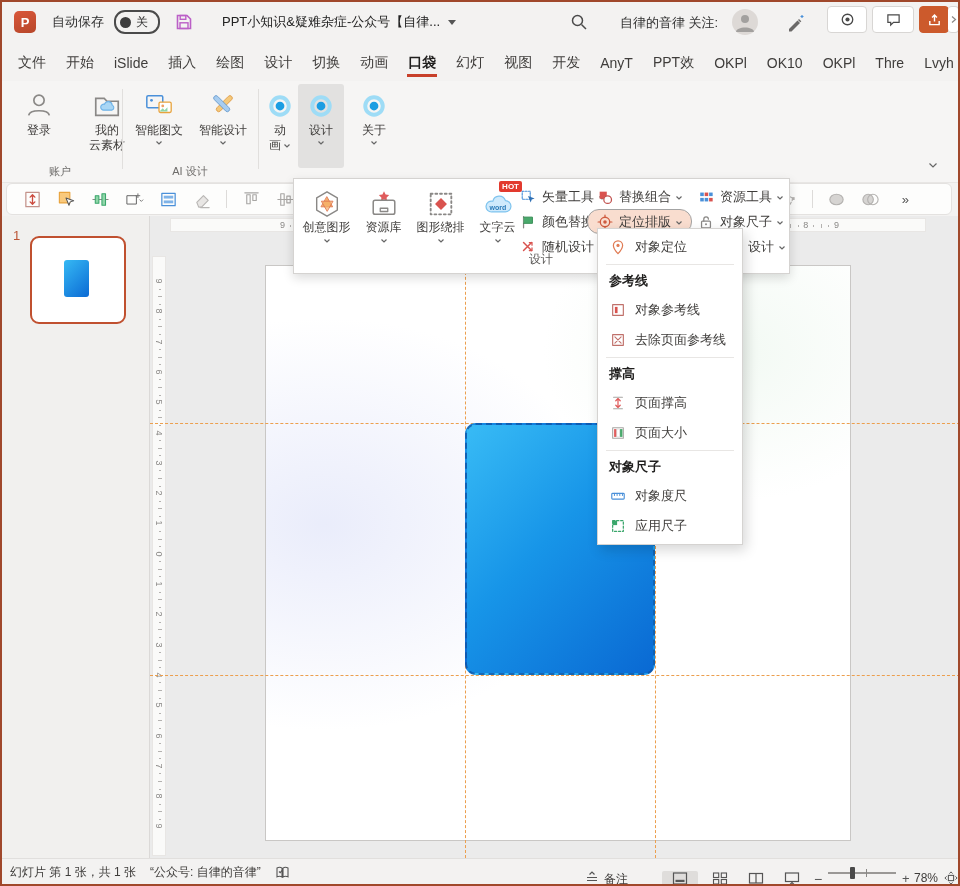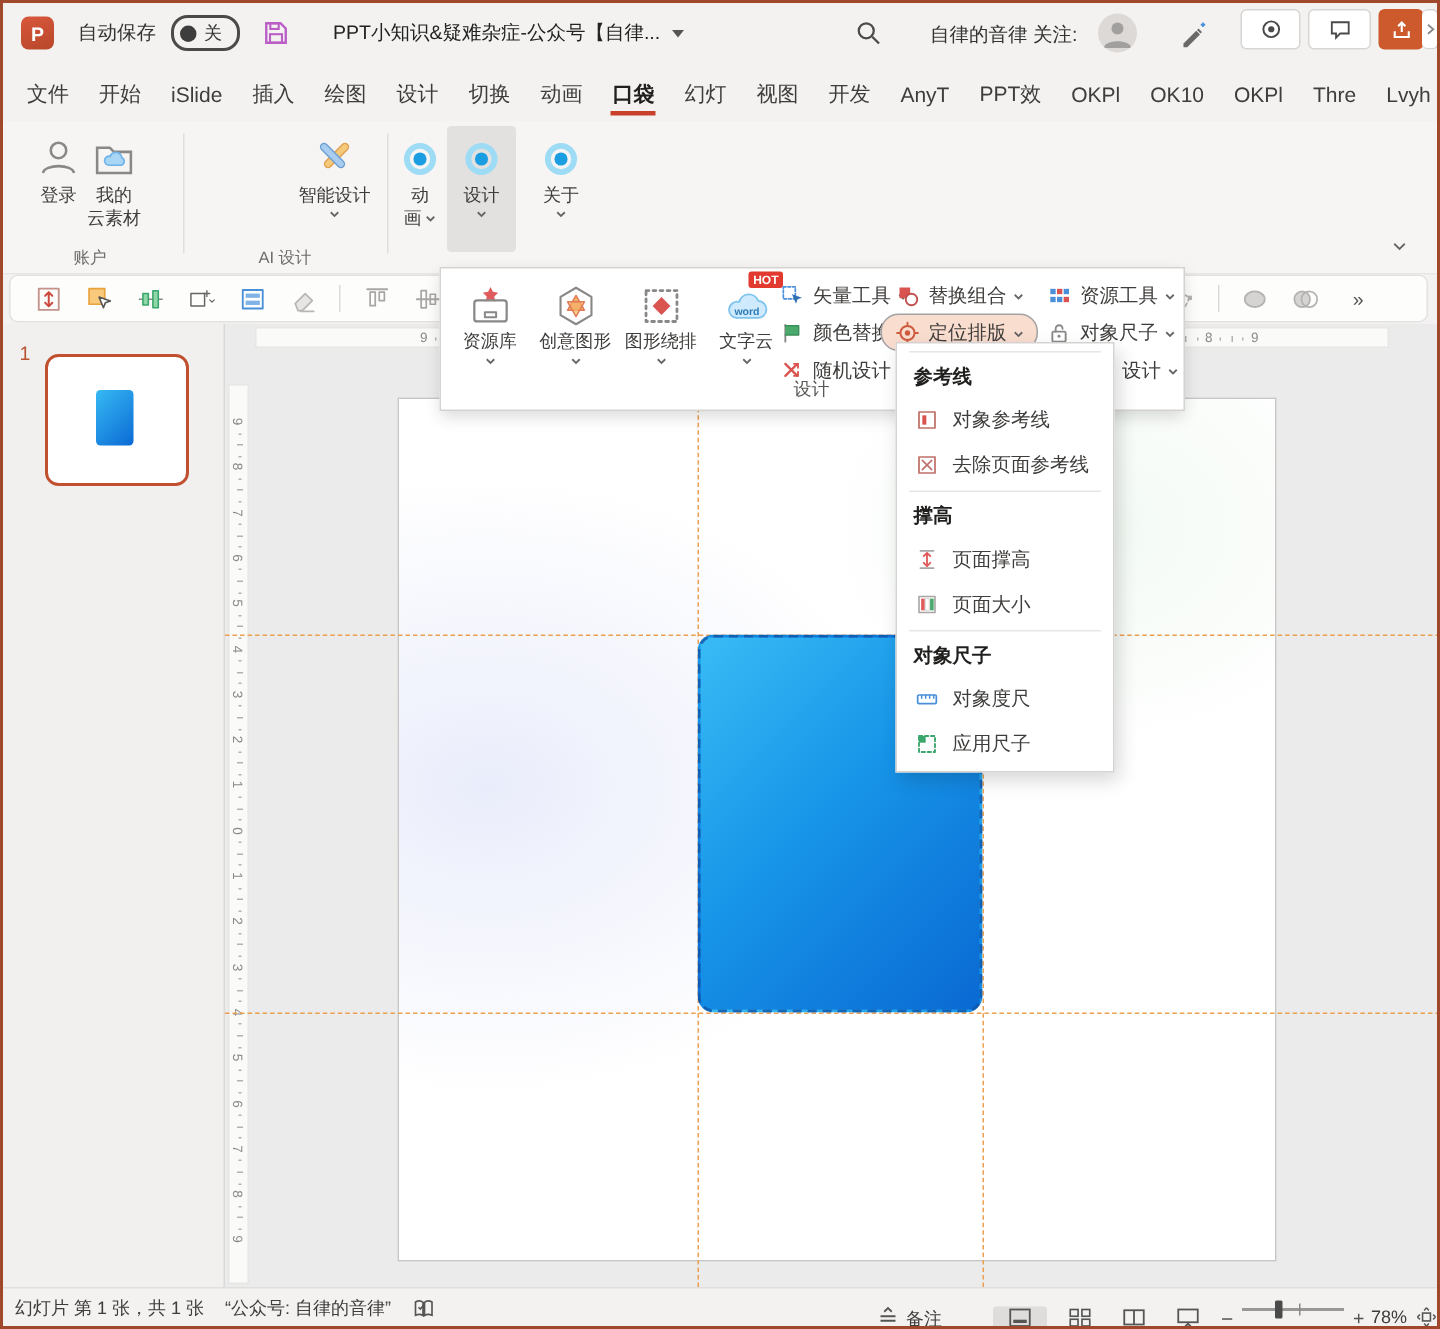--- a/index.html
+++ b/index.html
@@ -245,33 +245,50 @@
 <div id="ribbon">
   <div class="rbtn" style="left:16px;width:46px">
     <span class="ric">
       <svg width="30" height="30" viewBox="0 0 32 32" fill="none">
           <circle cx="16" cy="11" r="5.5" stroke="#8a8886" stroke-width="1.8"></circle>
           <path d="M5 27 c1-6.5 21-6.5 22 0" stroke="#8a8886" stroke-width="1.8"></path>
         </svg>
     </span>
     <span>登录</span>
   </div>
-  <div class="rbtn" style="left:49px;width:54px">
+  <div class="rbtn" style="left:80px;width:54px">
     <span class="ric">
       <svg width="30" height="30" viewBox="0 0 32 32" fill="none">
           <path d="M4 9 h9 l3 3 h12 v15 H4 z" stroke="#8a8886" stroke-width="1.8"></path>
           <path d="M12.5 21.5 a3.2 3.2 0 1 1 .8-6.3 a4.3 4.3 0 0 1 8.3 1 a2.8 2.8 0 0 1-.5 5.3 z" fill="#a9d6f5" stroke="#6fb3e8" stroke-width="1.2"></path>
         </svg>
     </span>
     <span>我的</span>
     <span>云素材</span>
   </div>
   <div class="glabel" style="left:0;width:120px">账户</div>
   <div class="gsep" style="left:122px"></div>
 
+  <div class="rbtn" style="left:128px;width:62px">
+    <span class="ric">
+      <svg width="30" height="30" viewBox="0 0 32 32" fill="none">
+          <rect x="3" y="6" width="17" height="13" rx="1.5" stroke="#4a90d9" stroke-width="1.6"></rect>
+          <circle cx="8" cy="11" r="1.5" fill="#4a90d9"></circle>
+          <rect x="16" y="13" width="13" height="11" rx="1.5" fill="#fff" stroke="#e8a33d" stroke-width="1.4"></rect>
+          <circle cx="20" cy="17" r="1.5" fill="#f0a060"></circle>
+          <path d="M17 22.5 l3-3 2 2 3-3 v4.5 h-8 z" fill="#8fd6a8"></path>
+        </svg>
+    </span>
+    <span>智能图文</span>
+    <span class="chev">
+        <svg width="8" height="6" viewBox="0 0 8 6" fill="none">
+          <path d="M1.5 1.5 L4 4 L6.5 1.5" stroke="#666" stroke-width="1.2"></path>
+        </svg>
+      </span>
+  </div>
   <div class="rbtn" style="left:192px;width:62px">
     <span class="ric">
       <svg width="30" height="30" viewBox="0 0 32 32" fill="none">
           <g transform="rotate(45 16 16)">
             <rect x="13.5" y="3" width="5" height="22" rx="2.5" fill="#f5c97a" stroke="#e0a050"></rect>
           </g>
           <g transform="rotate(-45 16 16)">
             <rect x="13.5" y="3" width="5" height="22" rx="2.5" fill="#a8cdf0" stroke="#6f9fd0"></rect>
           </g>
         </svg>
@@ -590,41 +607,41 @@
     <div class="guide-v" style="left:505px"></div>
     <div id="shape"></div>
   </div>
 </div>
 
 <div id="design-panel">
   <div id="panel-big">
       <div class="pbig">
         <span class="pic">
           <svg width="30" height="30" viewBox="0 0 32 32" fill="none" stroke-linecap="round" stroke-linejoin="round">
+            <path d="M16 3 L27 9.5 V22.5 L16 29 L5 22.5 V9.5 Z" stroke="#8a8886" stroke-width="1.5"></path>
+            <path d="M16 8.5 L22 19 H10 Z" fill="#f5b06a" stroke="#e07b54" stroke-width="1"></path>
+            <path d="M16 23.5 L10 13 H22 Z" fill="rgba(245,176,106,.7)" stroke="#e07b54" stroke-width="1"></path>
+          </svg>
+        </span>
+        <span>创意图形</span>
+        <span class="chev">
+          <svg width="8" height="6" viewBox="0 0 8 6" fill="none">
+            <path d="M1.5 1.5 L4 4 L6.5 1.5" stroke="#666" stroke-width="1.2"></path>
+          </svg>
+        </span>
+      </div>
+      <div class="pbig">
+        <span class="pic">
+          <svg width="30" height="30" viewBox="0 0 32 32" fill="none" stroke-linecap="round" stroke-linejoin="round">
             <path d="M16 2.5 l1.7 3.4 3.8 .6 -2.8 2.7 .7 3.8 -3.4-1.8 -3.4 1.8 .7-3.8 -2.8-2.7 3.8-.6 z" fill="#e05c5c"></path>
             <rect x="4.5" y="12" width="23" height="15" rx="2" stroke="#8a8886" stroke-width="1.6"></rect>
             <rect x="12" y="20.5" width="8" height="3.5" stroke="#8a8886" stroke-width="1.4"></rect>
           </svg>
         </span>
         <span>资源库</span>
-        <span class="chev">
-          <svg width="8" height="6" viewBox="0 0 8 6" fill="none">
-            <path d="M1.5 1.5 L4 4 L6.5 1.5" stroke="#666" stroke-width="1.2"></path>
-          </svg>
-        </span>
-      </div>
-      <div class="pbig">
-        <span class="pic">
-          <svg width="30" height="30" viewBox="0 0 32 32" fill="none" stroke-linecap="round" stroke-linejoin="round">
-            <path d="M16 3 L27 9.5 V22.5 L16 29 L5 22.5 V9.5 Z" stroke="#8a8886" stroke-width="1.5"></path>
-            <path d="M16 8.5 L22 19 H10 Z" fill="#f5b06a" stroke="#e07b54" stroke-width="1"></path>
-            <path d="M16 23.5 L10 13 H22 Z" fill="rgba(245,176,106,.7)" stroke="#e07b54" stroke-width="1"></path>
-          </svg>
-        </span>
-        <span>创意图形</span>
         <span class="chev">
           <svg width="8" height="6" viewBox="0 0 8 6" fill="none">
             <path d="M1.5 1.5 L4 4 L6.5 1.5" stroke="#666" stroke-width="1.2"></path>
           </svg>
         </span>
       </div>
       <div class="pbig">
         <span class="pic">
           <svg width="30" height="30" viewBox="0 0 32 32" fill="none" stroke-linecap="round" stroke-linejoin="round">
             <rect x="5" y="5" width="22" height="22" stroke="#8a8886" stroke-width="2" stroke-dasharray="2 3"></rect>
@@ -747,20 +764,29 @@
         <span>设计</span>
         <span style="margin-left: 4px;"><svg width="8" height="6" viewBox="0 0 8 6" fill="none">
             <path d="M1.5 1.5 L4 4 L6.5 1.5" stroke="#666" stroke-width="1.2"></path>
           </svg></span>
       </div>
     </div>
   <div id="panel-group-label">设计</div>
 </div>
 
 <div id="position-menu">
+    <div class="menu-item">
+      <span class="mic">
+        <svg width="16" height="16" viewBox="0 0 18 18" fill="none" stroke-linecap="round" stroke-linejoin="round">
+          <path d="M9 2 a5.2 5.2 0 0 1 5.2 5.2 c0 3.6-5.2 9.3-5.2 9.3 s-5.2-5.7-5.2-9.3 A5.2 5.2 0 0 1 9 2 z" stroke="#e07b54" stroke-width="1.4"></path>
+          <circle cx="9" cy="7.2" r="1.8" fill="#e07b54"></circle>
+        </svg>
+      </span>
+      <span>对象定位</span>
+    </div>
     <div class="menu-divider"></div>
     <div class="menu-header">参考线</div>
     <div class="menu-item">
       <span class="mic">
         <svg width="16" height="16" viewBox="0 0 18 18" fill="none" stroke-linecap="round" stroke-linejoin="round">
           <rect x="3" y="3" width="12" height="12" stroke="#c0706a" stroke-width="1.3"></rect>
           <rect x="5.5" y="5.5" width="3" height="7" fill="#d9534f"></rect>
         </svg>
       </span>
       <span>对象参考线</span>

